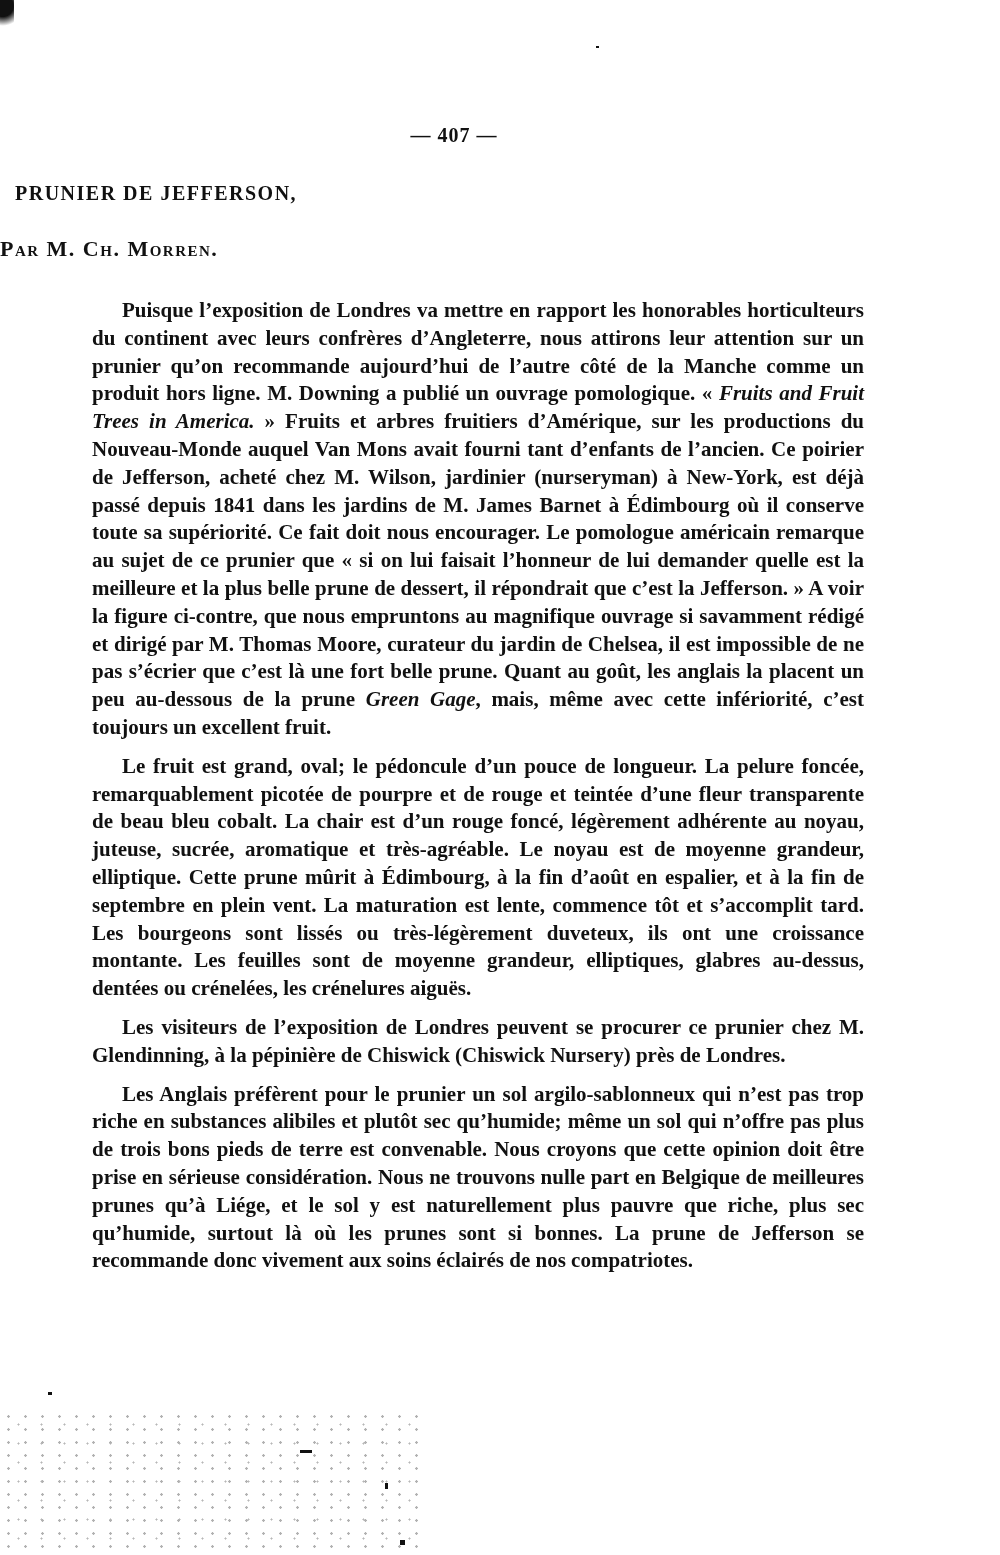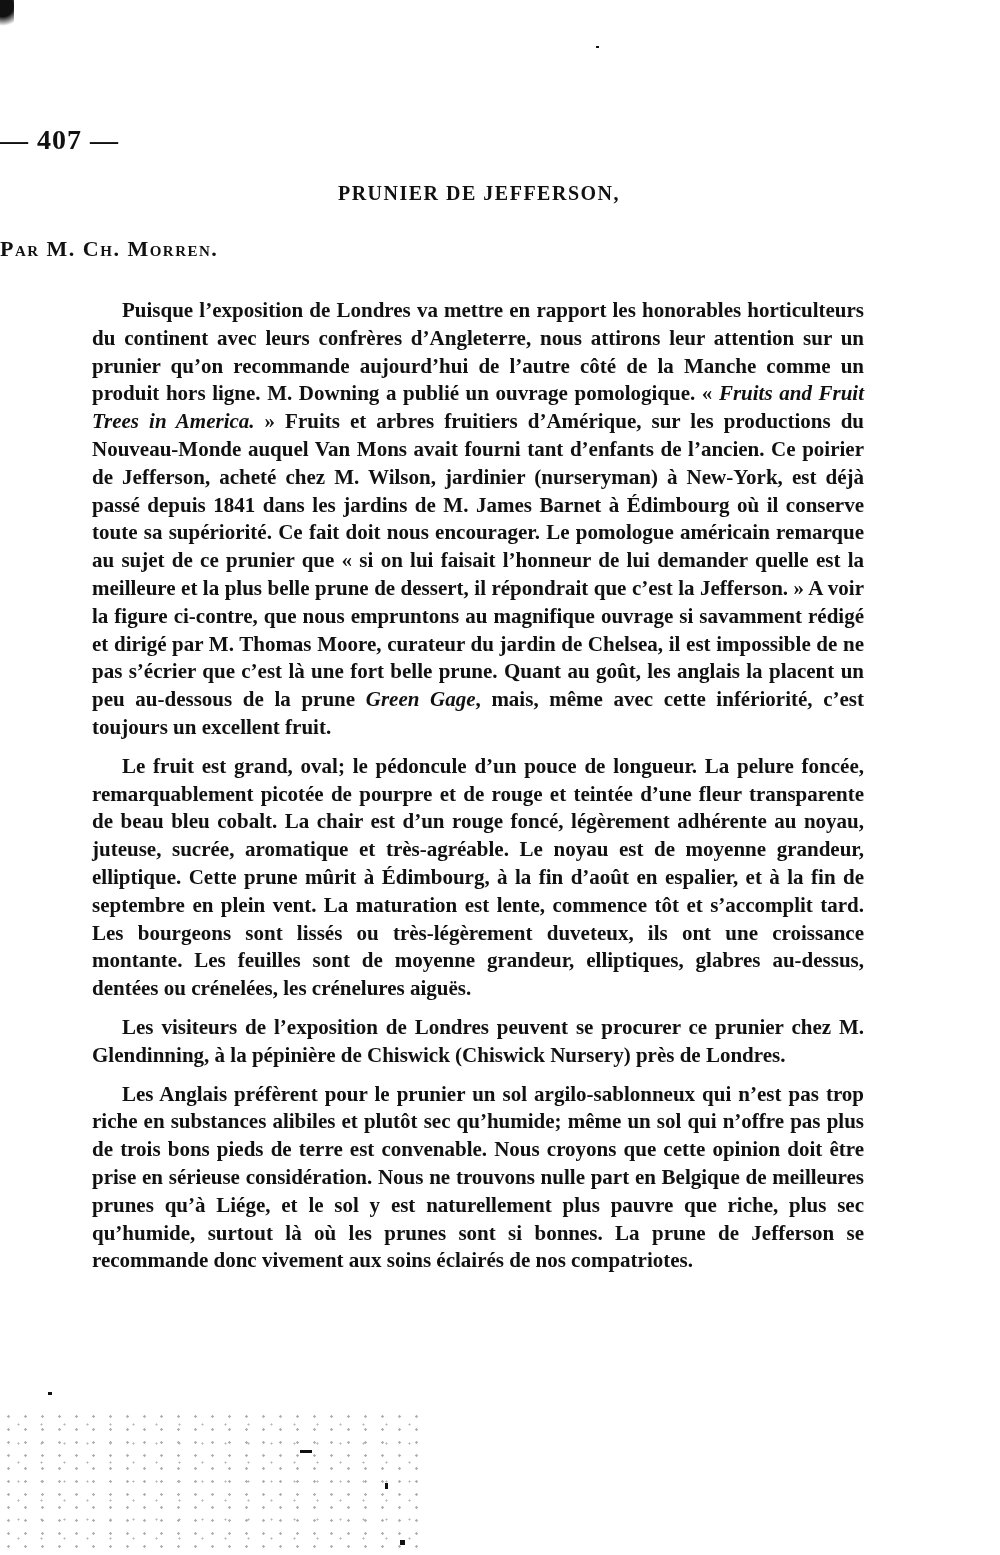--- a/index.html
+++ b/index.html
@@ -1,23 +1,23 @@
 <!DOCTYPE html>
 <html><head>
 <meta charset="utf-8">
 <style>
   html, body { margin: 0; padding: 0; background: #ffffff; }
   body { width: 1000px; height: 1555px; position: relative; overflow: hidden; color: #111; }
   .page { position: absolute; left: 0; top: 0; width: 1000px; height: 1555px; }
   .page-number {
-    position: absolute; top: 124px; left: 0; width: 908px; 
-    font-family: "Liberation Serif", serif; font-size: 28px; font-weight: bold; letter-spacing: 1px;
+    position: absolute; top: 124px; left: 0; width: 908px; text-align: center;
+    font-family: "Liberation Serif", serif; font-size: 20px; font-weight: bold; letter-spacing: 1px;
   }
   .title {
-    position: absolute; top: 182px; left: 0; width: 950px; text-align: center; padding-left: 4px;
+    position: absolute; top: 182px; left: 0; width: 950px; padding-left: 15px;
     font-family: "Liberation Serif", serif; font-size: 20px; font-weight: bold; letter-spacing: 1.5px;
   }
   .byline {
     position: absolute; top: 236px; left: 0; width: 950px; text-align: left;
     font-family: "Liberation Serif", serif; font-size: 22px; font-weight: bold; letter-spacing: 1.5px;
     font-variant: small-caps;
   }
   .body-text {
     position: absolute; top: 286px; left: 81px; width: 794px;
     font-family: "Liberation Serif", serif; font-size: 21px; line-height: 27.8px;

